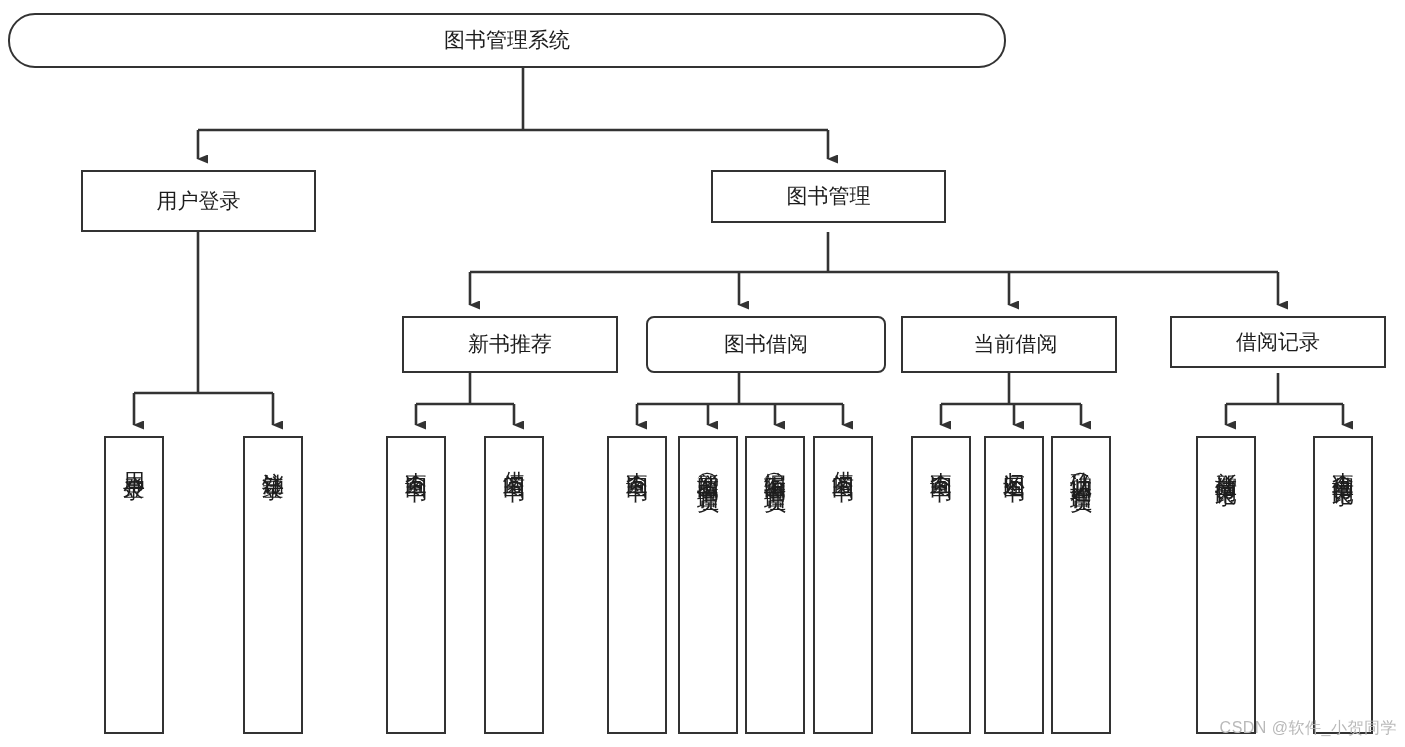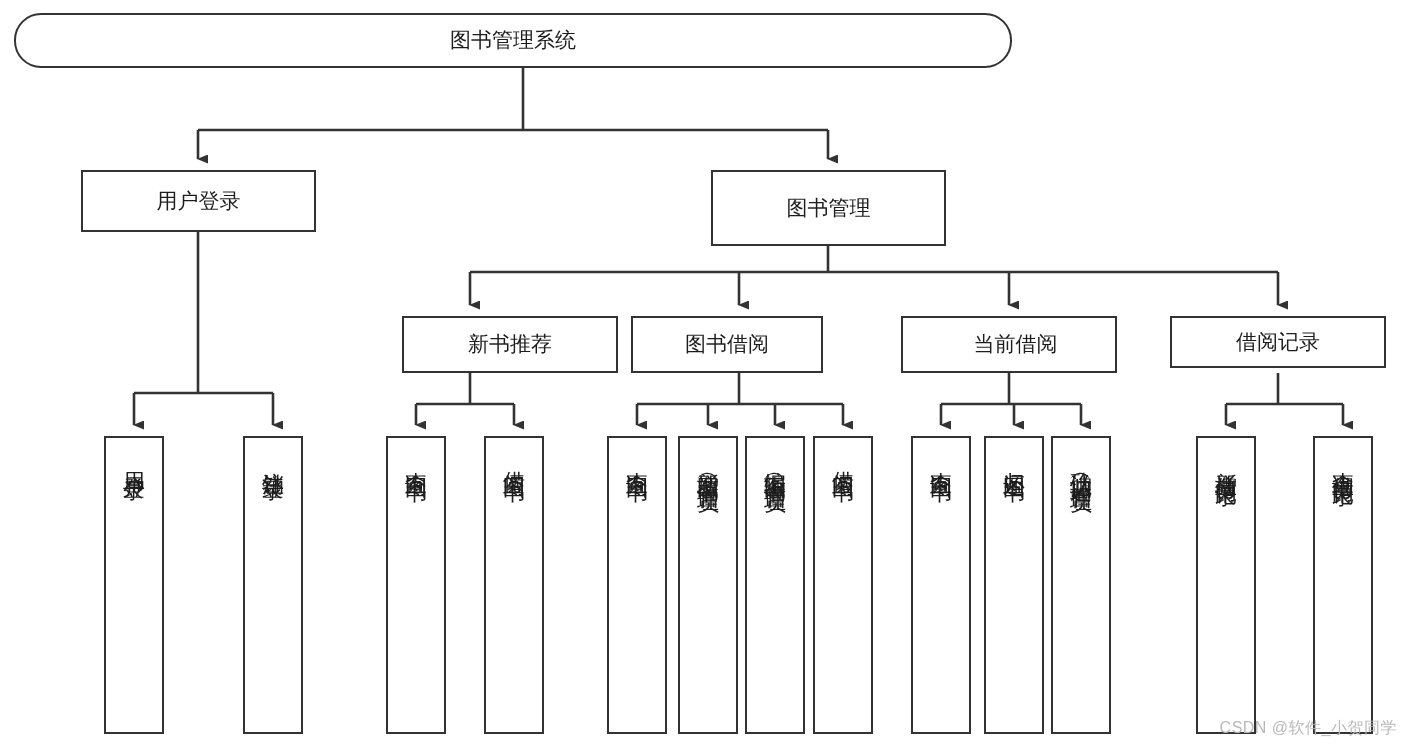--- a/index.html
+++ b/index.html
@@ -107,35 +107,35 @@
         <line x1="941" y1="404" x2="941" y2="425" stroke="#333333" stroke-width="2.6" marker-end="url(#arrowhead)"></line>
         <line x1="1014" y1="404" x2="1014" y2="425" stroke="#333333" stroke-width="2.6" marker-end="url(#arrowhead)"></line>
         <line x1="1081" y1="404" x2="1081" y2="425" stroke="#333333" stroke-width="2.6" marker-end="url(#arrowhead)"></line>
         <line x1="1278" y1="373" x2="1278" y2="404" stroke="#333333" stroke-width="2.6"></line>
         <line x1="1226" y1="404" x2="1343" y2="404" stroke="#333333" stroke-width="2.6"></line>
         <line x1="1226" y1="404" x2="1226" y2="425" stroke="#333333" stroke-width="2.6" marker-end="url(#arrowhead)"></line>
         <line x1="1343" y1="404" x2="1343" y2="425" stroke="#333333" stroke-width="2.6" marker-end="url(#arrowhead)"></line>
       </g>
   </svg>
 
-  <div class="node horizontal" style="left:14px;  top:13px;  width:998px; height:55px;border-radius:27px;">
+  <div class="node horizontal" style="left:8px;  top:13px;  width:998px; height:55px;border-radius:27px;">
     <span class="label">图书管理系统</span>
   </div>
 
   <div class="node horizontal" style="left:81px;  top:170px; width:235px; height:62px;">
     <span class="label">用户登录</span>
   </div>
-  <div class="node horizontal" style="left:711px; top:170px; width:235px; height:76px;">
+  <div class="node horizontal" style="left:711px; top:170px; width:235px; height:53px;">
     <span class="label">图书管理</span>
   </div>
 
   <div class="node horizontal" style="left:362px;  top:316px; width:216px; height:57px;margin-left:40px;">
     <span class="label">新书推荐</span>
   </div>
-  <div class="node horizontal" style="left:631px;  top:316px; width:192px; height:57px;">
+  <div class="node horizontal" style="left:646px;  top:316px; width:240px; height:57px;border-radius:8px;">
     <span class="label">图书借阅</span>
   </div>
   <div class="node horizontal" style="left:901px;  top:316px; width:216px; height:57px;padding-left:13px;">
     <span class="label">当前借阅</span>
   </div>
   <div class="node horizontal" style="left:1170px; top:316px; width:216px; height:52px;">
     <span class="label">借阅记录</span>
   </div>
 
   <div class="node vertical" style="left:104px; top:436px; width:60px; height:298px;">

